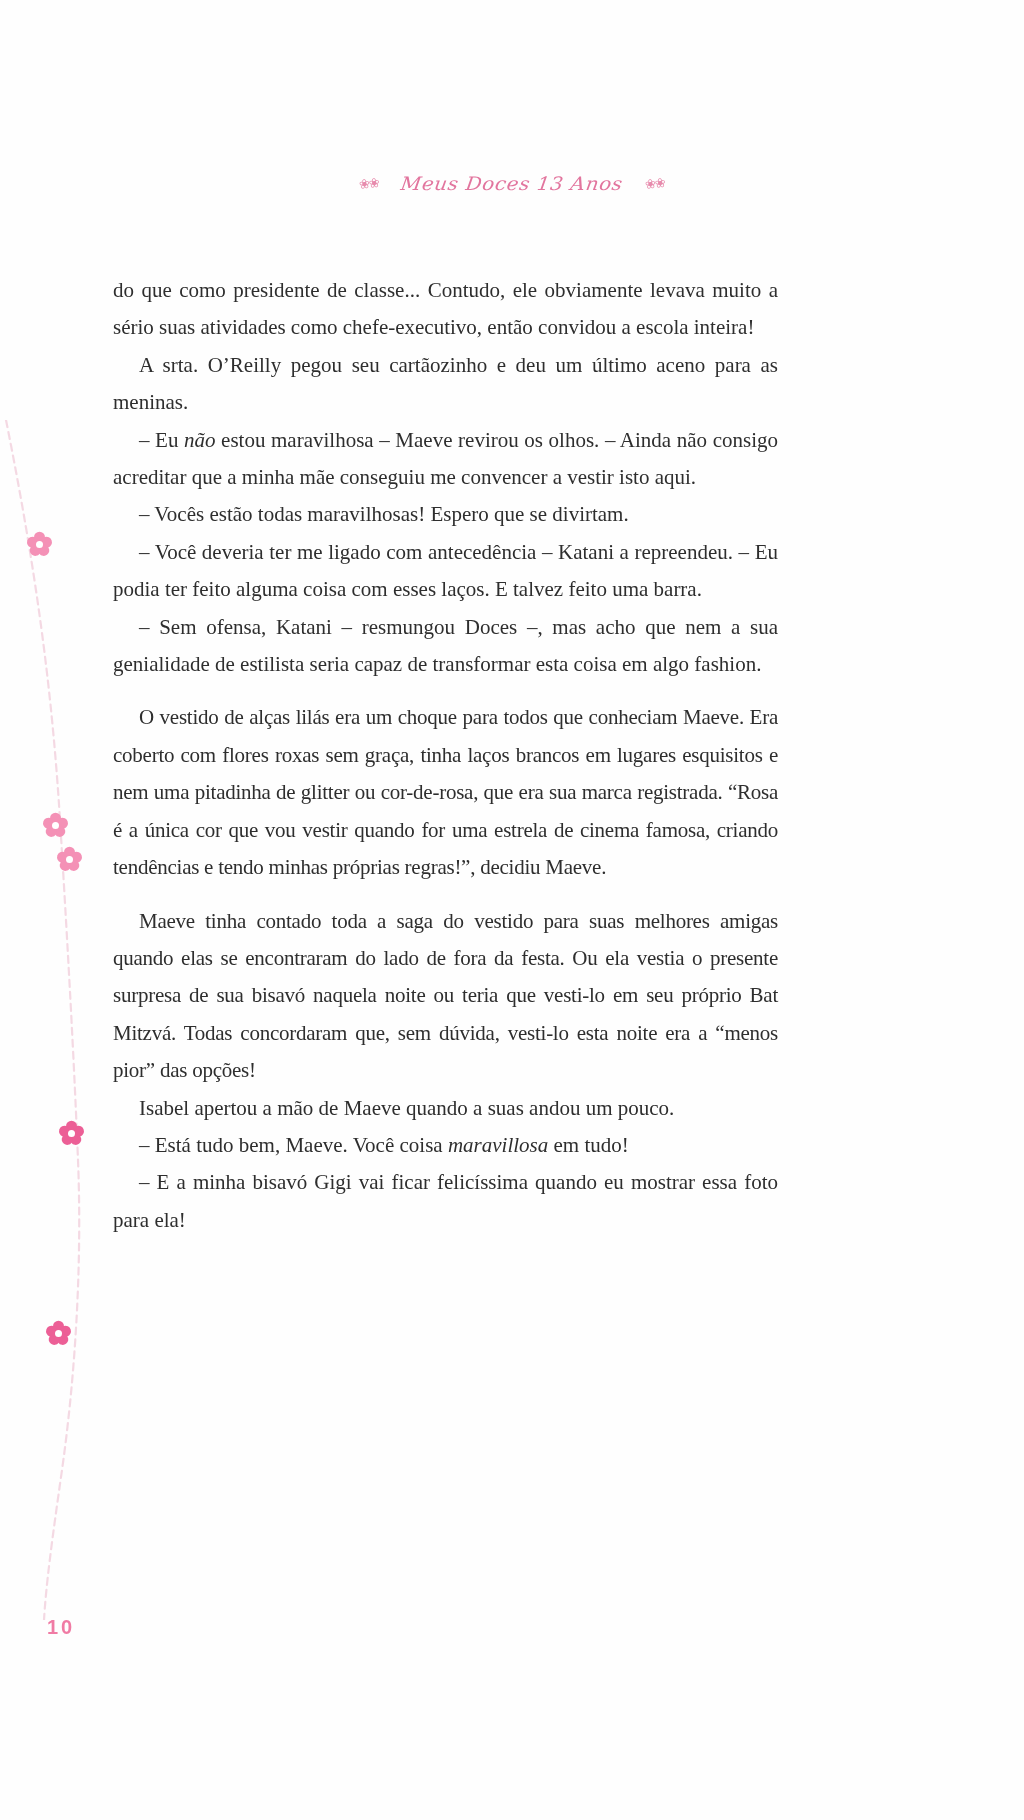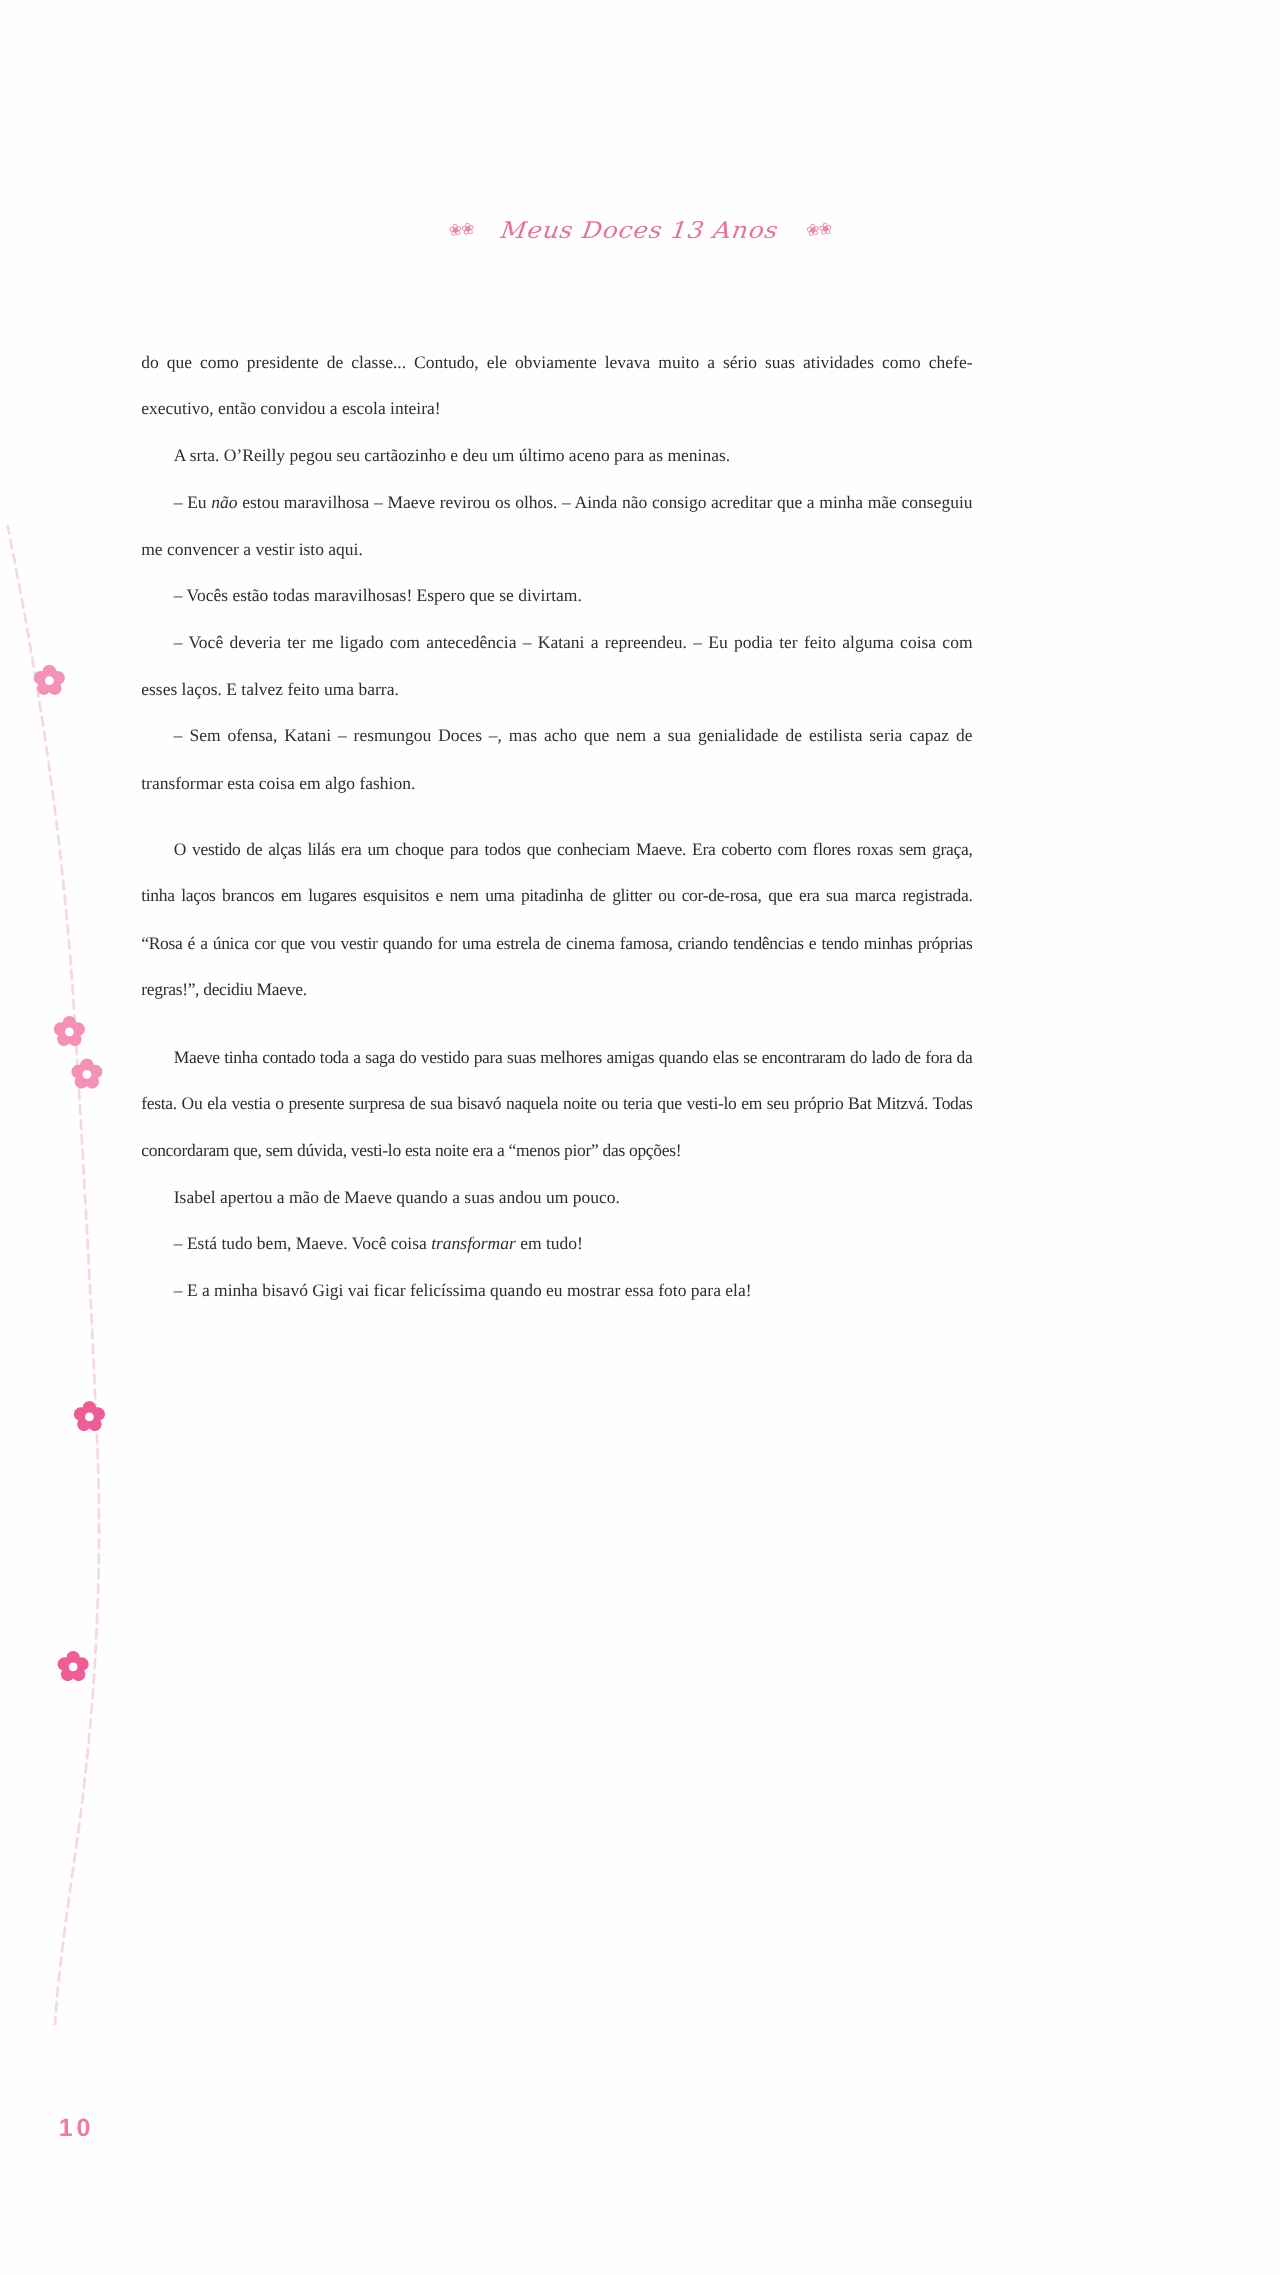--- a/index.html
+++ b/index.html
@@ -59,21 +59,21 @@
   #textblock {
     position: absolute;
     left: 113px;
     top: 272px;
     width: 665px;
   }
   .para {
     margin: 0;
     text-align: justify;
     text-justify: inter-word;
-    font-size: 14px;
+    font-size: 21px;
     line-height: 37.4px;
     color: #2e2e2e;
     hyphens: none;
   }
   .para.indent { text-indent: 26px; }
   .para.tight { letter-spacing: -0.25px; margin-top: 16px; }
   .para em { font-style: italic; }
 
   
   #vine {
@@ -113,21 +113,21 @@
     margin: -3.5px 0 0 -3.5px;
     border-radius: 50%;
     background: #ffffff;
   }
   .flower.light .petal { background: #f491b6; }
 
   
   #folio {
     position: absolute;
     left: 47px;
-    top: 1692px;
+    top: 1616px;
     font-family: "Liberation Sans", "DejaVu Sans", sans-serif;
     font-size: 20px;
     font-weight: 700;
     letter-spacing: 3px;
     color: #f07ba4;
   }
 </style>
 </head>
 <body>
 
@@ -206,20 +206,20 @@
     <p class="para indent">– Você deveria ter me ligado com antecedência – Katani a repreendeu. – Eu podia ter feito alguma coisa com esses laços. E talvez feito uma barra.</p>
 
     <p class="para indent">– Sem ofensa, Katani – resmungou Doces –, mas acho que nem a sua genialidade de estilista seria capaz de transformar esta coisa em algo fashion.</p>
 
     <p class="para indent tight">O vestido de alças lilás era um choque para todos que conheciam Maeve. Era coberto com flores roxas sem graça, tinha laços brancos em lugares esquisitos e nem uma pitadinha de glitter ou cor-de-rosa, que era sua marca registrada. “Rosa é a única cor que vou vestir quando for uma estrela de cinema famosa, criando tendências e tendo minhas próprias regras!”, decidiu Maeve.</p>
 
     <p class="para indent tight">Maeve tinha contado toda a saga do vestido para suas melhores amigas quando elas se encontraram do lado de fora da festa. Ou ela vestia o presente surpresa de sua bisavó naquela noite ou teria que vesti-lo em seu próprio Bat Mitzvá. Todas concordaram que, sem dúvida, vesti-lo esta noite era a “menos pior” das opções!</p>
 
     <p class="para indent">Isabel apertou a mão de Maeve quando a suas andou um pouco.</p>
 
-    <p class="para indent"><span>– Está tudo bem, Maeve. Você coisa </span><em>transformar</em><span> em tudo!</span></p>
+    <p class="para indent"><span>– Está tudo bem, Maeve. Você coisa </span><em>maravillosa</em><span> em tudo!</span></p>
 
     <p class="para indent">– E a minha bisavó Gigi vai ficar felicíssima quando eu mostrar essa foto para ela!</p>
   </div>
 
   <div id="folio">10</div>
 
 </div>
 
 </body></html>

